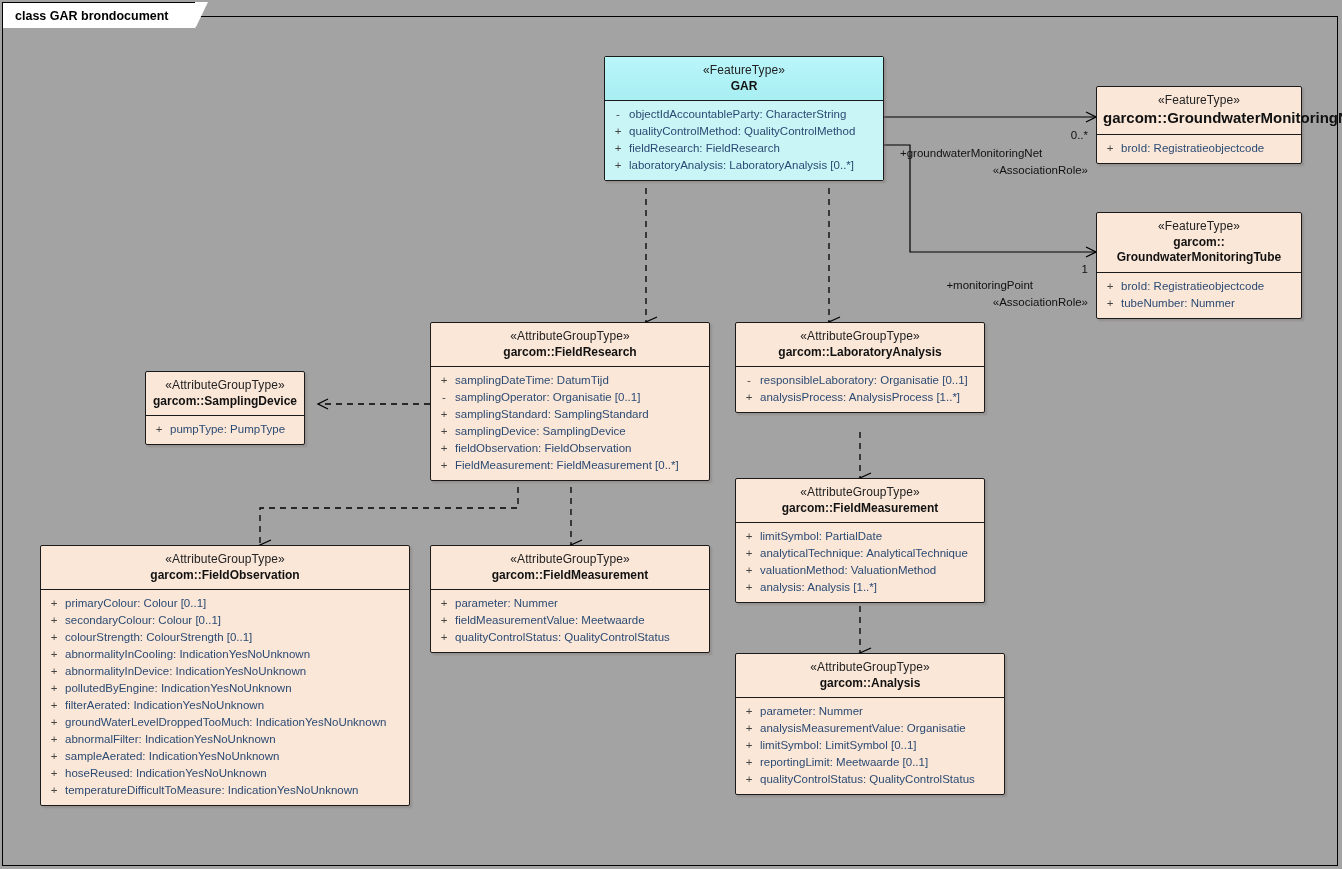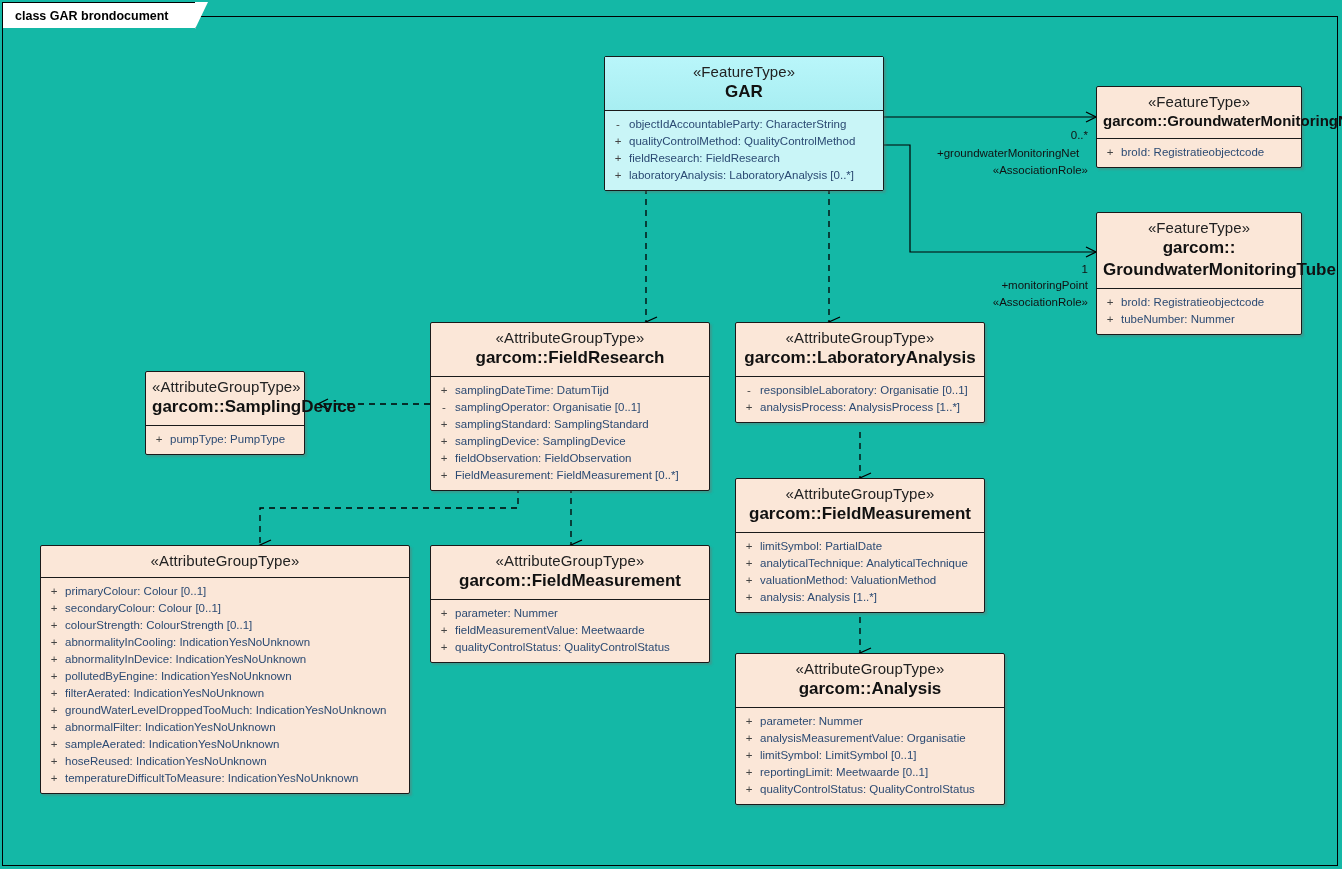--- a/index.html
+++ b/index.html
@@ -5,21 +5,21 @@
   * { box-sizing: border-box; }
   html, body {
     margin: 0; padding: 0;
     background: #ffffff;
     font-family: "Liberation Sans", sans-serif;
   }
   #canvas {
     position: relative;
     width: 1342px;
     height: 869px;
-    background: #14b8a6;
+    background: #a3a3a3;
     overflow: hidden;
     padding-left: 17px;
   }
 
   
   #frame {
     position: absolute;
     left: 2px; top: 16px;
     width: 1336px; height: 850px;
     border: 1px solid #000;
@@ -59,26 +59,26 @@
     box-shadow: 2px 2px 2px rgba(120,110,105,0.35);
     z-index: 4;
   }
   .uml .head {
     padding: 6px 6px 7px 6px;
     text-align: center;
     line-height: 1.22;
     border-bottom: 1.5px solid #1a1a1a;
   }
   .uml .stereo {
-    font-size: 15px;
+    font-size: 12px;
     color: #222;
     letter-spacing: 0.1px;
   }
   .uml .cname {
-    font-size: 17px;
+    font-size: 12px;
     font-weight: bold;
     color: #111;
     margin-top: 1px;
   }
   .uml .attrs {
     padding: 5px 2px 6px 2px;
   }
   .uml .attr {
     display: flex;
     align-items: baseline;
@@ -172,25 +172,25 @@
     <g>
       <path d="M 860,432 L 860,478" fill="none" stroke="#000" stroke-width="1.3" stroke-dasharray="6,5" marker-end="url(#openArrowDown)"></path>
     </g>
 
     <g>
       <path d="M 860,606 L 860,653" fill="none" stroke="#000" stroke-width="1.3" stroke-dasharray="6,5" marker-end="url(#openArrowDown)"></path>
     </g>
   </svg>
 
   <div class="lbl r" style="left:940px; top:128px; width:148px;">0..*</div>
-  <div class="lbl" style="left:937px; top:146px;">+groundwaterMonitoringNet</div>
+  <div class="lbl" style="left:900px; top:146px;">+groundwaterMonitoringNet</div>
   <div class="lbl r" style="left:928px; top:163px; width:160px;">«AssociationRole»</div>
 
   <div class="lbl r" style="left:940px; top:262px; width:148px;">1</div>
-  <div class="lbl r" style="left:928px; top:278px; width:160px;">+monitoringPoint</div>
+  <div class="lbl r" style="left:873px; top:278px; width:160px;">+monitoringPoint</div>
   <div class="lbl r" style="left:928px; top:295px; width:160px;">«AssociationRole»</div>
 
   <div class="uml cyan" style="left:604px; top:56px; width:280px;">
     <div class="head">
       <div class="stereo">«FeatureType»</div>
       <div class="cname">GAR</div>
     </div>
     <div class="attrs">
         <div class="attr">
           <span class="vis">-</span>
@@ -355,20 +355,21 @@
         <div class="attr">
           <span class="vis">+</span>
           <span class="atext">qualityControlStatus: QualityControlStatus</span>
         </div>
       </div>
   </div>
 
   <div class="uml" style="left:40px; top:545px; width:370px;">
     <div class="head">
       <div class="stereo">«AttributeGroupType»</div>
+      <div class="cname">garcom::FieldObservation</div>
     </div>
     <div class="attrs">
         <div class="attr">
           <span class="vis">+</span>
           <span class="atext">primaryColour: Colour [0..1]</span>
         </div>
         <div class="attr">
           <span class="vis">+</span>
           <span class="atext">secondaryColour: Colour [0..1]</span>
         </div>

